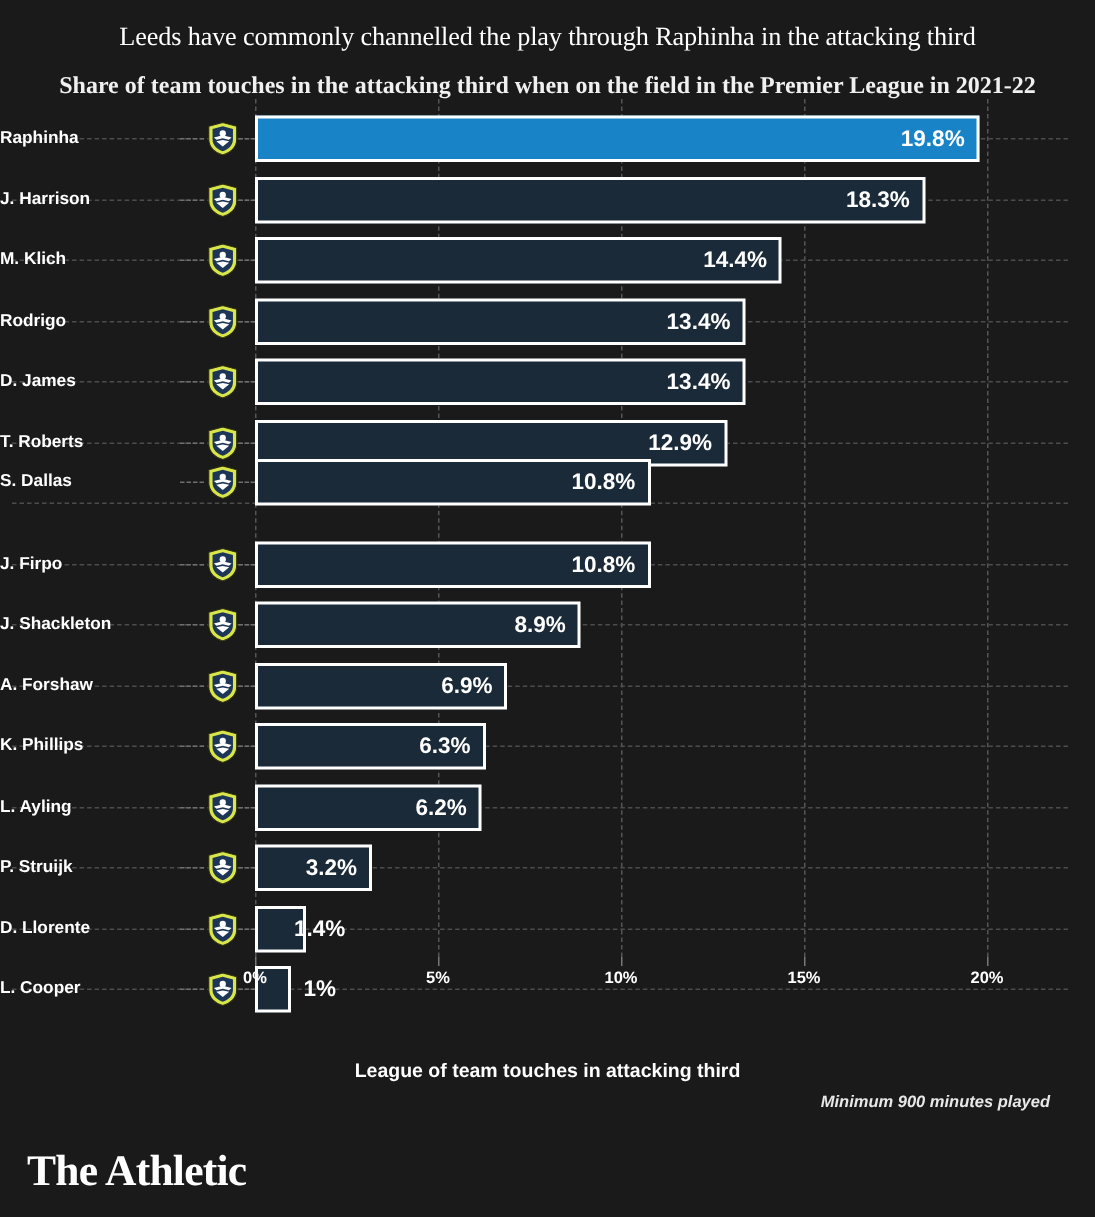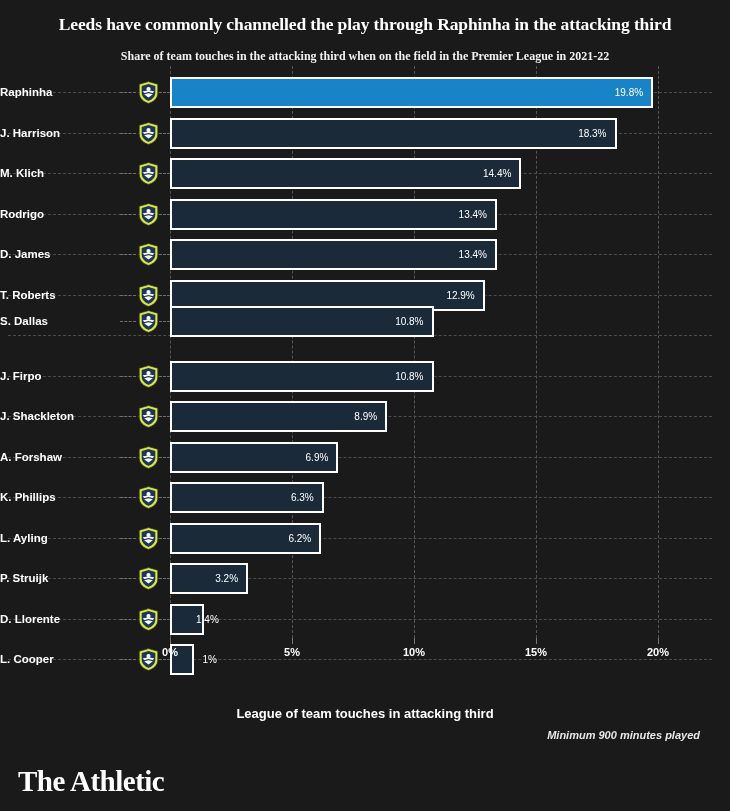--- a/index.html
+++ b/index.html
@@ -12,32 +12,32 @@
     color: #ffffff;
     overflow: hidden;
     position: relative;
   }
 
   
   #chart-header { padding-top: 14px; text-align: center; }
 
   #chart-title {
     font-family: "Liberation Serif", serif;
-    font-weight: bold;
+    font-weight: normal;
     font-size: 17.5px;
     letter-spacing: -0.1px;
     color: #ffffff;
     line-height: 1.25;
     padding: 0 18px;
   }
 
   #chart-subtitle {
     font-family: "Liberation Serif", serif;
     font-weight: bold;
-    font-size: 12px;
+    font-size: 16px;
     color: #f0f0f0;
     margin-top: 13px;
     padding: 0 18px;
   }
 
   
   #plot-area {
     position: absolute;
     left: 0;
     top: 66px;
@@ -115,22 +115,22 @@
     background: #1b2a38;
   }
 
   .bar.highlight { background: #1884c7; }
 
   .bar-value {
     position: absolute;
     top: 5px;
     height: 17px;
     line-height: 31px;
-    font-size: 10px;
-    font-weight: normal;
+    font-size: 15px;
+    font-weight: bold;
     color: #ffffff;
     white-space: nowrap;
   }
 
   .bar-value.inside { text-align: right; }
 
   
   #x-axis { position: absolute; left: 0; bottom: 0; width: 730px; height: 48px; }
 
   .tick-mark {

